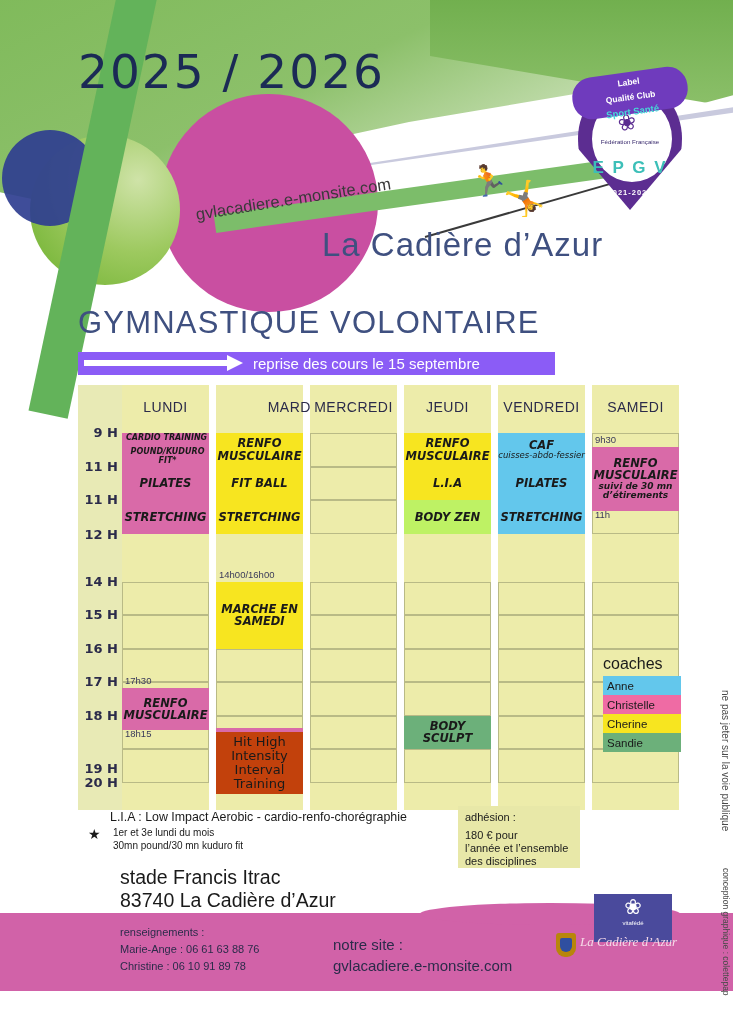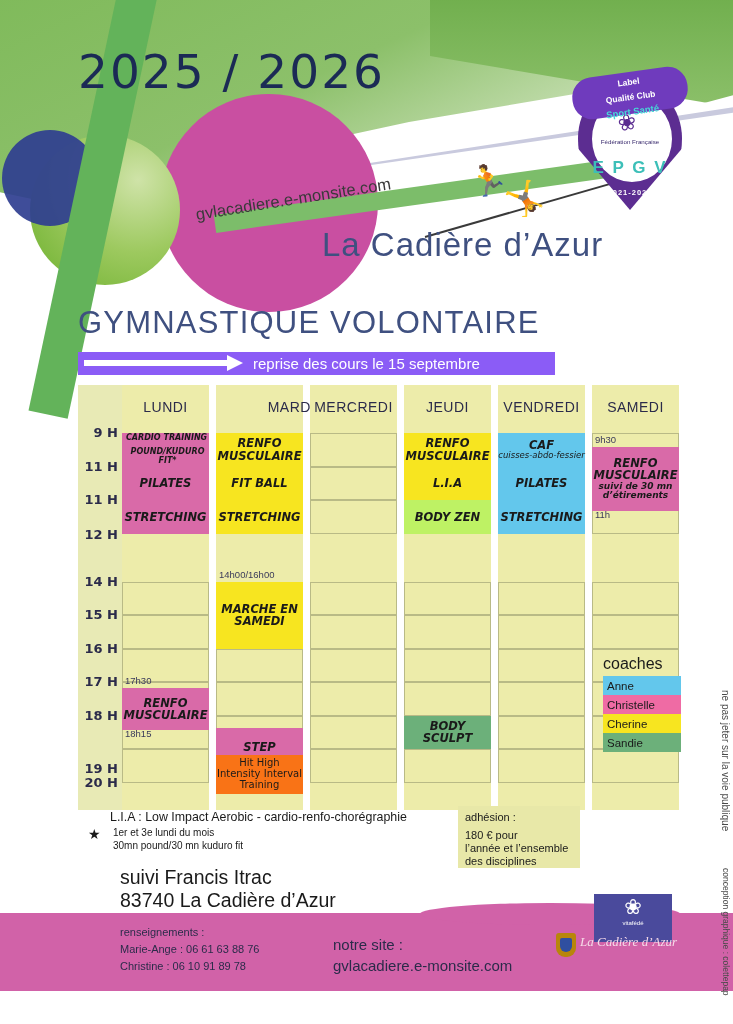--- a/index.html
+++ b/index.html
@@ -378,21 +378,21 @@
         </div>
         <div class="cls" style="left: 94px; top: 115px; width: 87px; height: 33.5px; background: rgb(247, 229, 32);">
           <div class="main">STRETCHING</div>
         </div>
         <div class="tagtime" style="left: 97px; top: 183.5px;">14h00/16h00</div>
         <div class="cls" style="left: 94px; top: 196.5px; width: 87px; height: 67px; background: rgb(247, 229, 32);">
           <div class="main">MARCHE EN SAMEDI</div>
         </div>
         <div class="cls" style="left: 94px; top: 342.5px; width: 87px; height: 40.2px; background: rgb(217, 106, 168);">
           <div class="main">STEP</div>
-          <div class="sub" style="position: absolute; bottom: -26px; left: 0px; width: 87px; font-style: normal; font-size: 10px; background: #f97316; padding: 3px 0px; margin-top: 32px;">Hit High Intensity Interval Training</div>
+          <div class="sub" style="position: absolute; bottom: -26px; left: 0px; width: 87px; font-style: normal; font-size: 13px; background: #c2410c; padding: 3px 0px; margin-top: 32px;">Hit High Intensity Interval Training</div>
         </div>
         <div class="cls" style="left: 282px; top: 48px; width: 87px; height: 33.5px; background: rgb(247, 229, 32);">
           <div class="main">RENFO MUSCULAIRE</div>
         </div>
         <div class="cls" style="left: 282px; top: 81.5px; width: 87px; height: 33.5px; background: rgb(247, 229, 32);">
           <div class="main">L.I.A</div>
         </div>
         <div class="cls" style="left: 282px; top: 115px; width: 87px; height: 33.5px; background: #bef264;">
           <div class="main">BODY ZEN</div>
         </div>
@@ -434,21 +434,21 @@
   <div class="fn fn3">30mn pound/30 mn kuduro fit</div>
 
   <div class="adhesion">
     <div class="a1">adhésion :</div>
     <div>180 € pour</div>
     <div>l’année et l’ensemble</div>
     <div>des disciplines</div>
   </div>
 
   <div class="addr">
-    <div>suivi  Francis Itrac</div>
+    <div>stade  Francis Itrac</div>
     <div>83740  La Cadière d’Azur</div>
   </div>
 
   <div class="pinkband"></div>
   <div class="bottomwhite"></div>
   <div class="contact">
     <div>renseignements :</div>
     <div>Marie-Ange : 06 61 63 88 76</div>
     <div>Christine : 06 10 91 89 78</div>
   </div>

